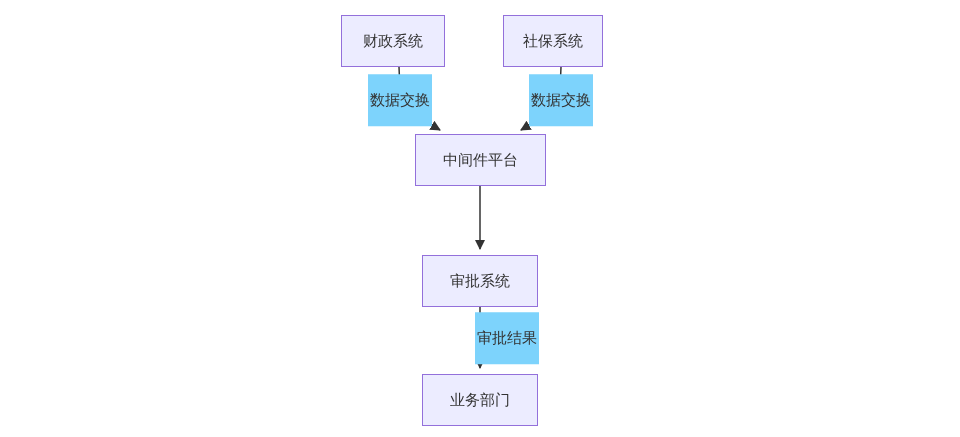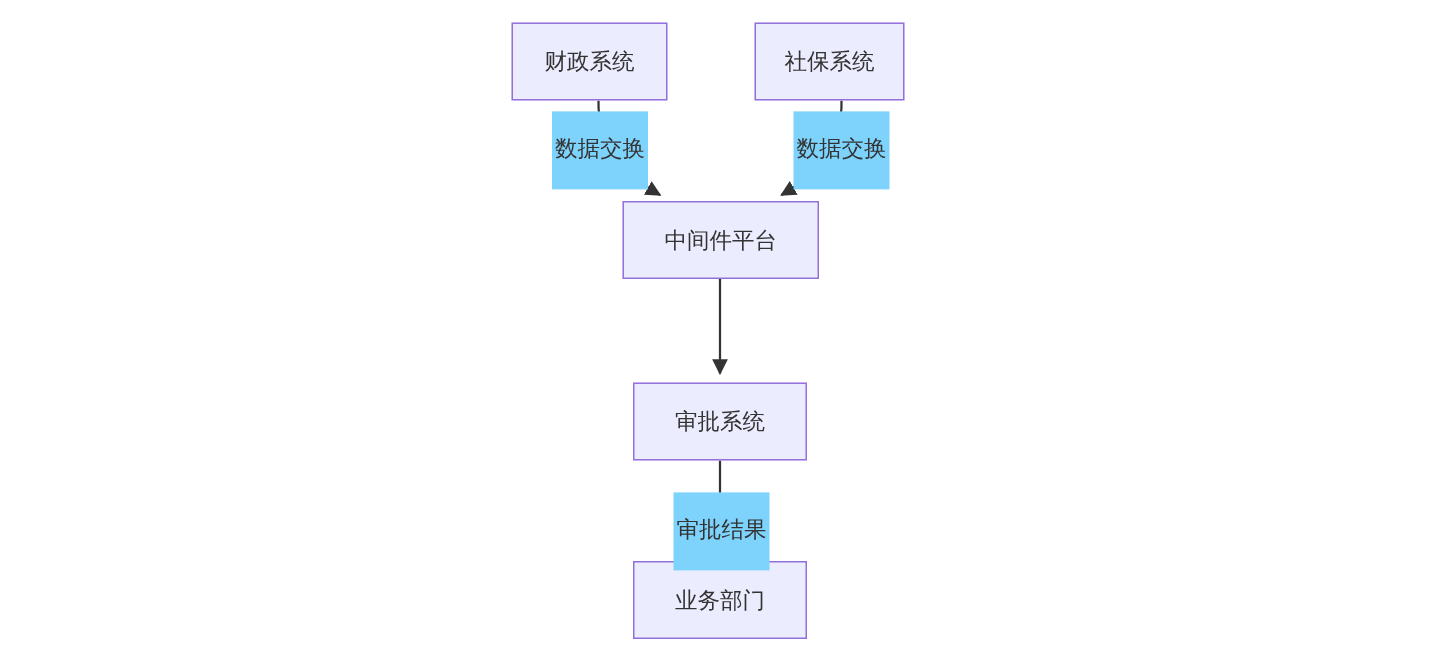--- a/index.html
+++ b/index.html
@@ -85,15 +85,15 @@
 
   <div class="node" style="left:422px; top:374px; width:116px; height:52px;">
     <span>业务部门</span>
   </div>
 
   <div class="edge-label" style="left:400px; top:100px;">数据交换</div>
 
   <div class="edge-label" style="left:561px; top:100px;">数据交换</div>
 
 
-  <div class="edge-label" style="left:481px; top:338px;margin-top:16px;">审批结果</div>
+  <div class="edge-label" style="left:507px; top:338px;">审批结果</div>
 
 </div>
 
 </body></html>

